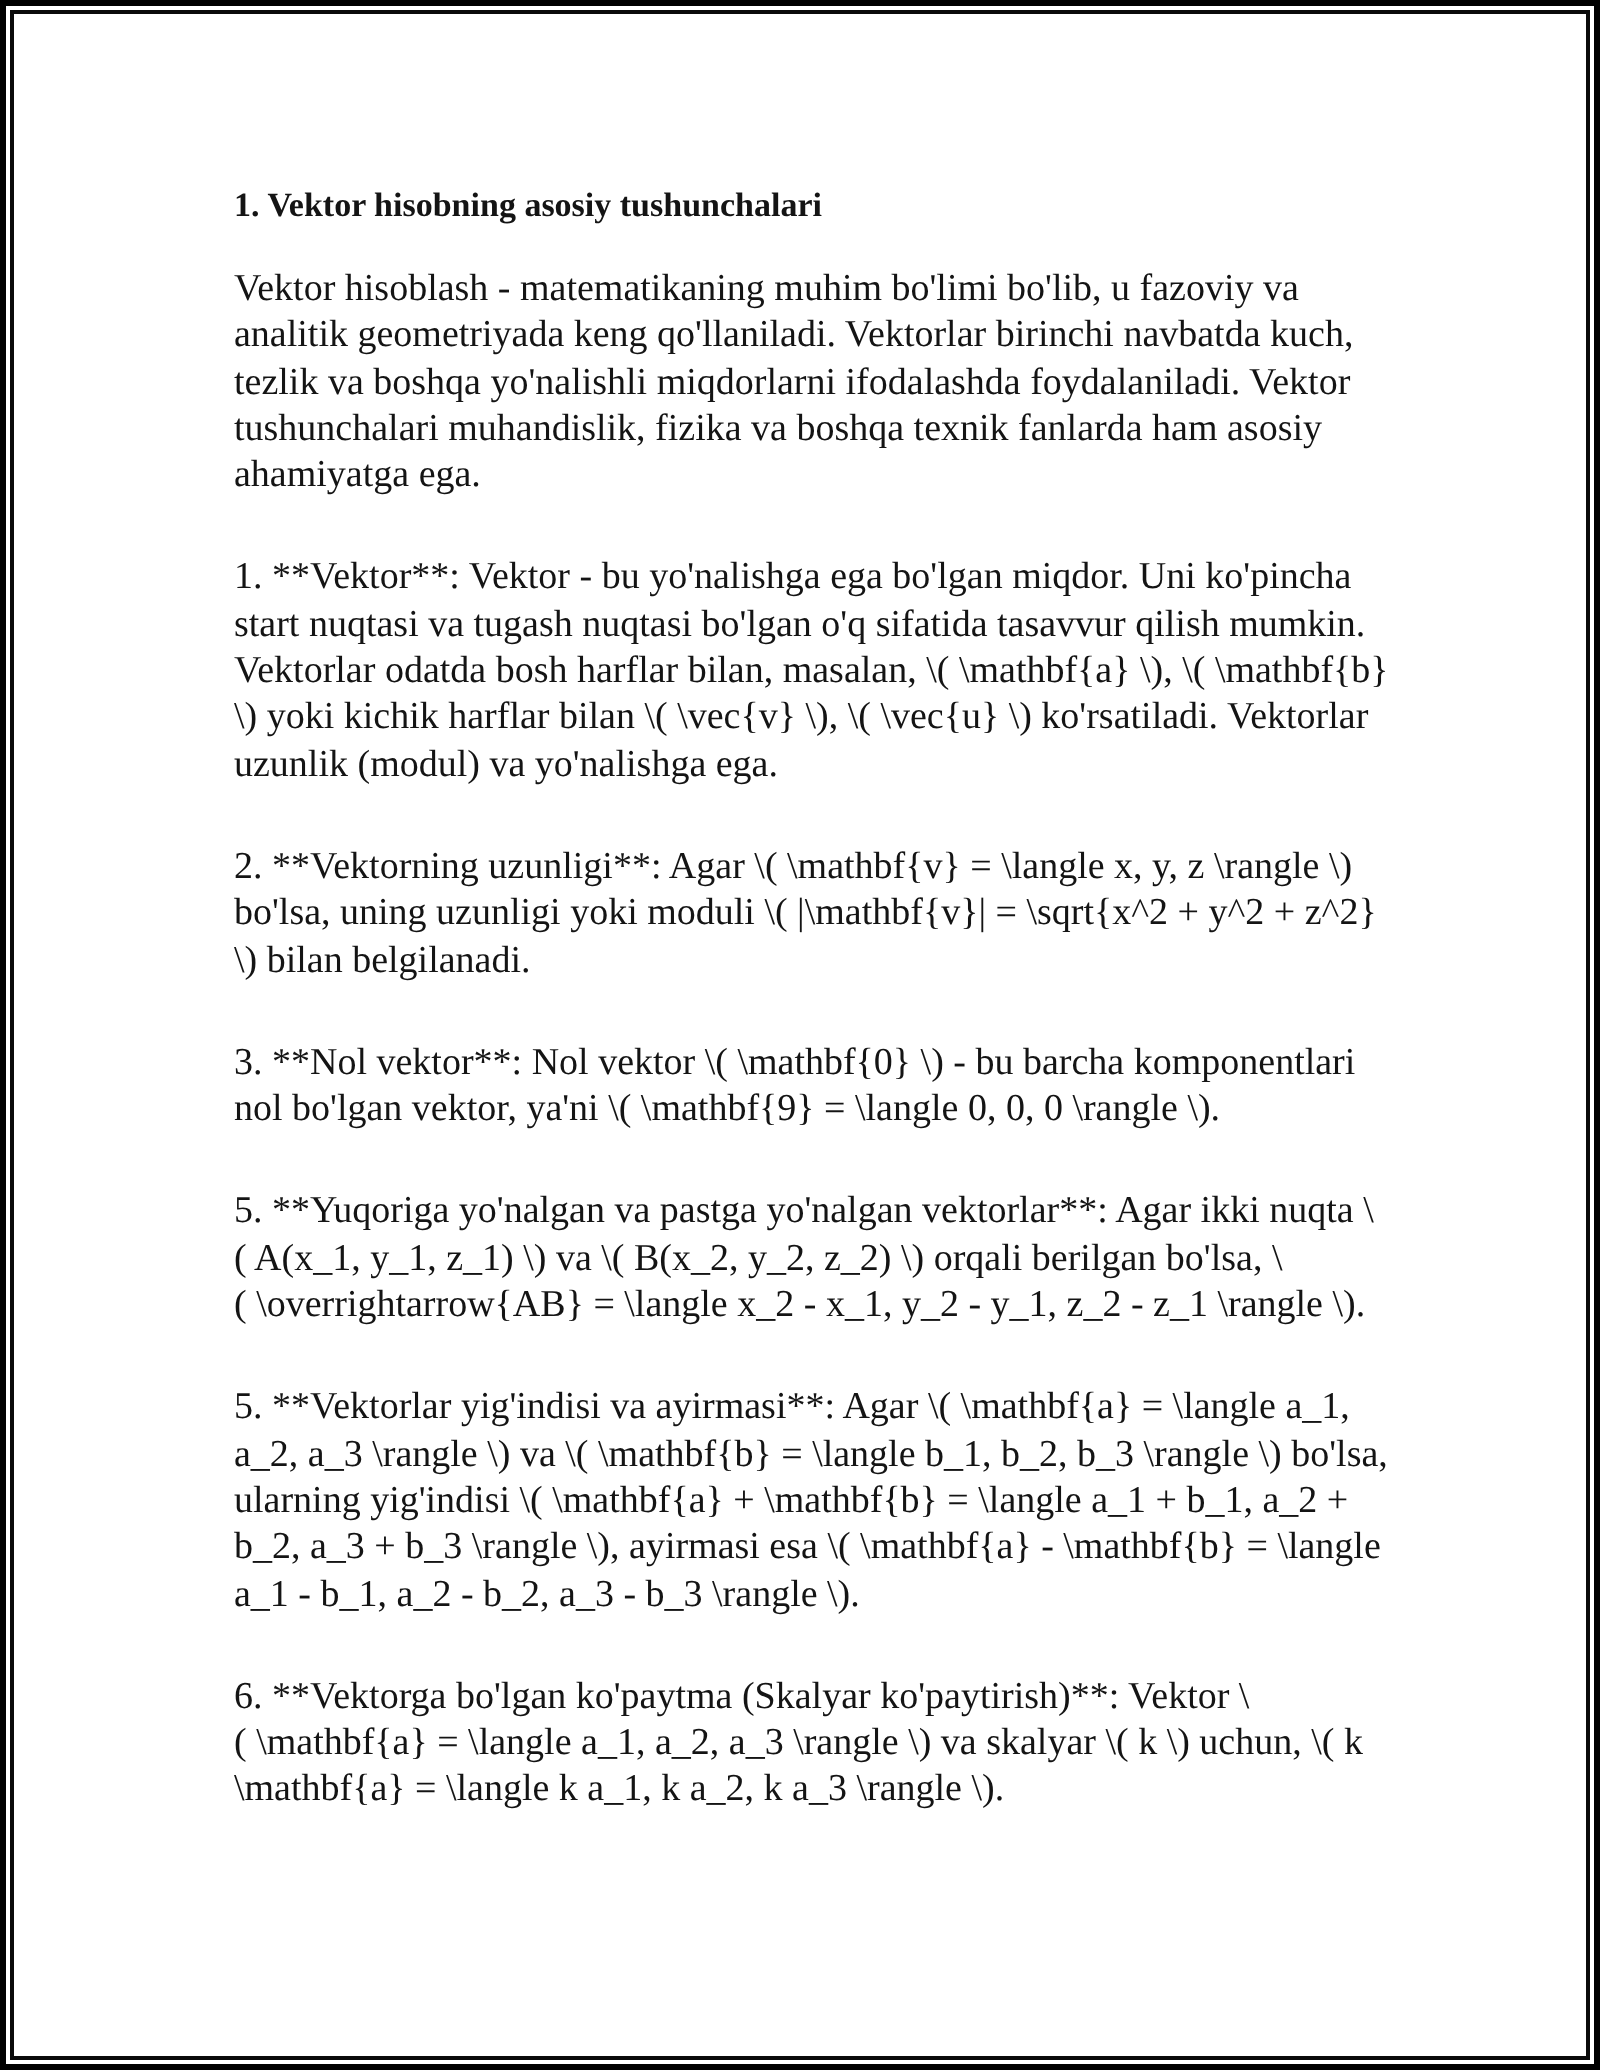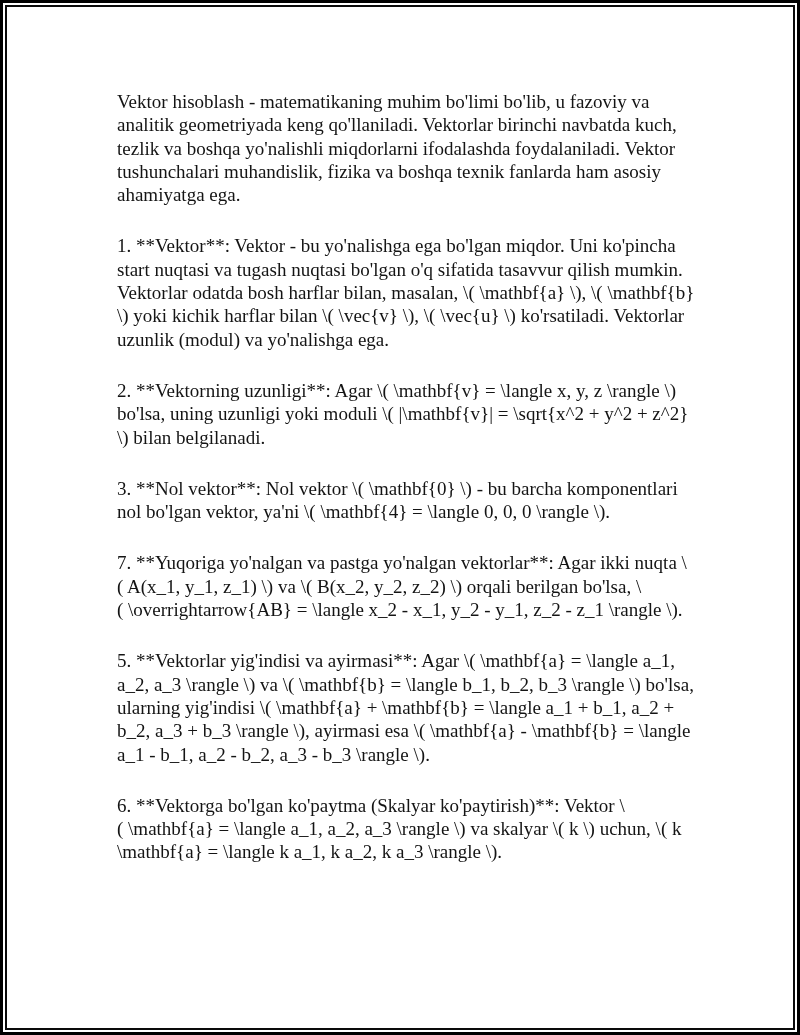--- a/index.html
+++ b/index.html
@@ -39,37 +39,38 @@
     color: #141414;
     margin: 0 0 28px 0;
     white-space: pre; 
   }
 </style>
 </head>
 <body>
 
 <div class="page">
   <div class="content">
+    <h1 class="doc-title">1. Vektor hisobning asosiy tushunchalari</h1>
     <div id="paragraphs">
         <p class="body-paragraph">Vektor hisoblash - matematikaning muhim bo'limi bo'lib, u fazoviy va
 analitik geometriyada keng qo'llaniladi. Vektorlar birinchi navbatda kuch,
 tezlik va boshqa yo'nalishli miqdorlarni ifodalashda foydalaniladi. Vektor
 tushunchalari muhandislik, fizika va boshqa texnik fanlarda ham asosiy
 ahamiyatga ega.</p>
         <p class="body-paragraph">1. **Vektor**: Vektor - bu yo'nalishga ega bo'lgan miqdor. Uni ko'pincha
 start nuqtasi va tugash nuqtasi bo'lgan o'q sifatida tasavvur qilish mumkin.
 Vektorlar odatda bosh harflar bilan, masalan, \( \mathbf{a} \), \( \mathbf{b}
 \) yoki kichik harflar bilan \( \vec{v} \), \( \vec{u} \) ko'rsatiladi. Vektorlar
 uzunlik (modul) va yo'nalishga ega.</p>
         <p class="body-paragraph">2. **Vektorning uzunligi**: Agar \( \mathbf{v} = \langle x, y, z \rangle \)
 bo'lsa, uning uzunligi yoki moduli \( |\mathbf{v}| = \sqrt{x^2 + y^2 + z^2}
 \) bilan belgilanadi.</p>
         <p class="body-paragraph">3. **Nol vektor**: Nol vektor \( \mathbf{0} \) - bu barcha komponentlari
-nol bo'lgan vektor, ya'ni \( \mathbf{4} = \langle 0, 0, 0 \rangle \).</p>
-        <p class="body-paragraph">7. **Yuqoriga yo'nalgan va pastga yo'nalgan vektorlar**: Agar ikki nuqta \
+nol bo'lgan vektor, ya'ni \( \mathbf{9} = \langle 0, 0, 0 \rangle \).</p>
+        <p class="body-paragraph">5. **Yuqoriga yo'nalgan va pastga yo'nalgan vektorlar**: Agar ikki nuqta \
 ( A(x_1, y_1, z_1) \) va \( B(x_2, y_2, z_2) \) orqali berilgan bo'lsa, \
 ( \overrightarrow{AB} = \langle x_2 - x_1, y_2 - y_1, z_2 - z_1 \rangle \).</p>
         <p class="body-paragraph">5. **Vektorlar yig'indisi va ayirmasi**: Agar \( \mathbf{a} = \langle a_1,
 a_2, a_3 \rangle \) va \( \mathbf{b} = \langle b_1, b_2, b_3 \rangle \) bo'lsa,
 ularning yig'indisi \( \mathbf{a} + \mathbf{b} = \langle a_1 + b_1, a_2 +
 b_2, a_3 + b_3 \rangle \), ayirmasi esa \( \mathbf{a} - \mathbf{b} = \langle
 a_1 - b_1, a_2 - b_2, a_3 - b_3 \rangle \).</p>
         <p class="body-paragraph">6. **Vektorga bo'lgan ko'paytma (Skalyar ko'paytirish)**: Vektor \
 ( \mathbf{a} = \langle a_1, a_2, a_3 \rangle \) va skalyar \( k \) uchun, \( k
 \mathbf{a} = \langle k a_1, k a_2, k a_3 \rangle \).</p>

